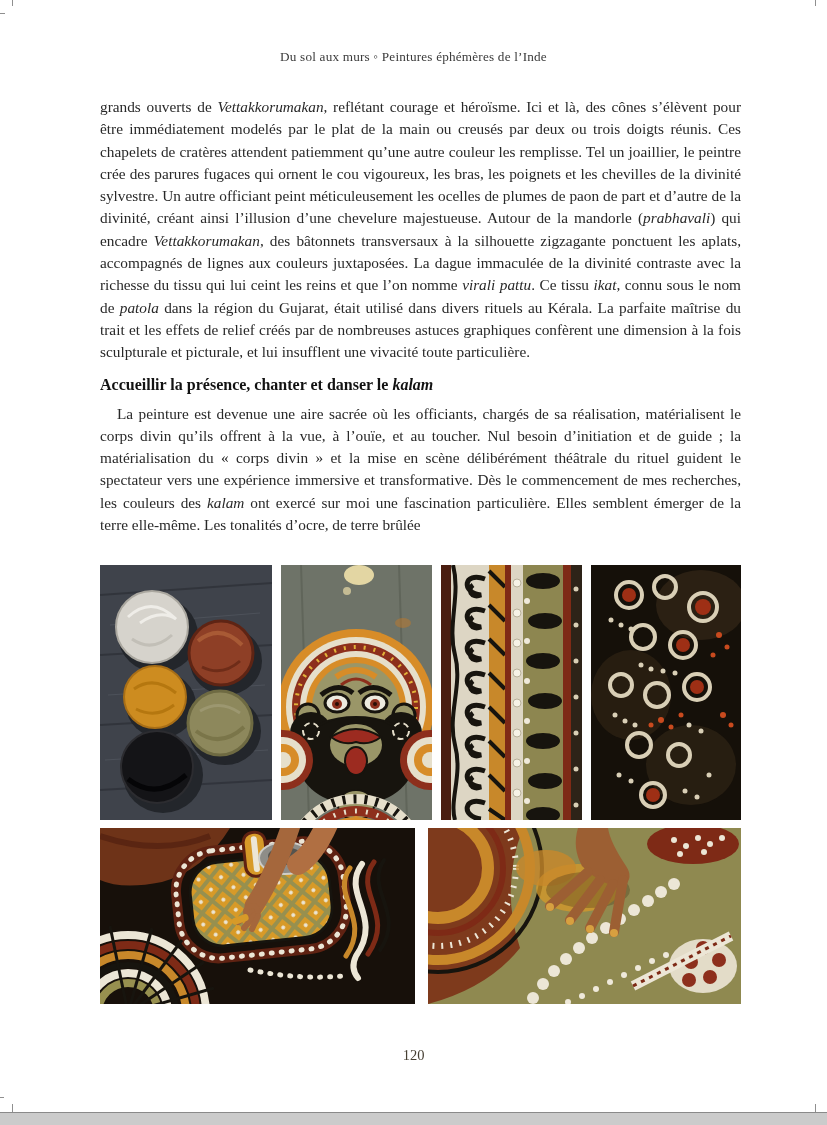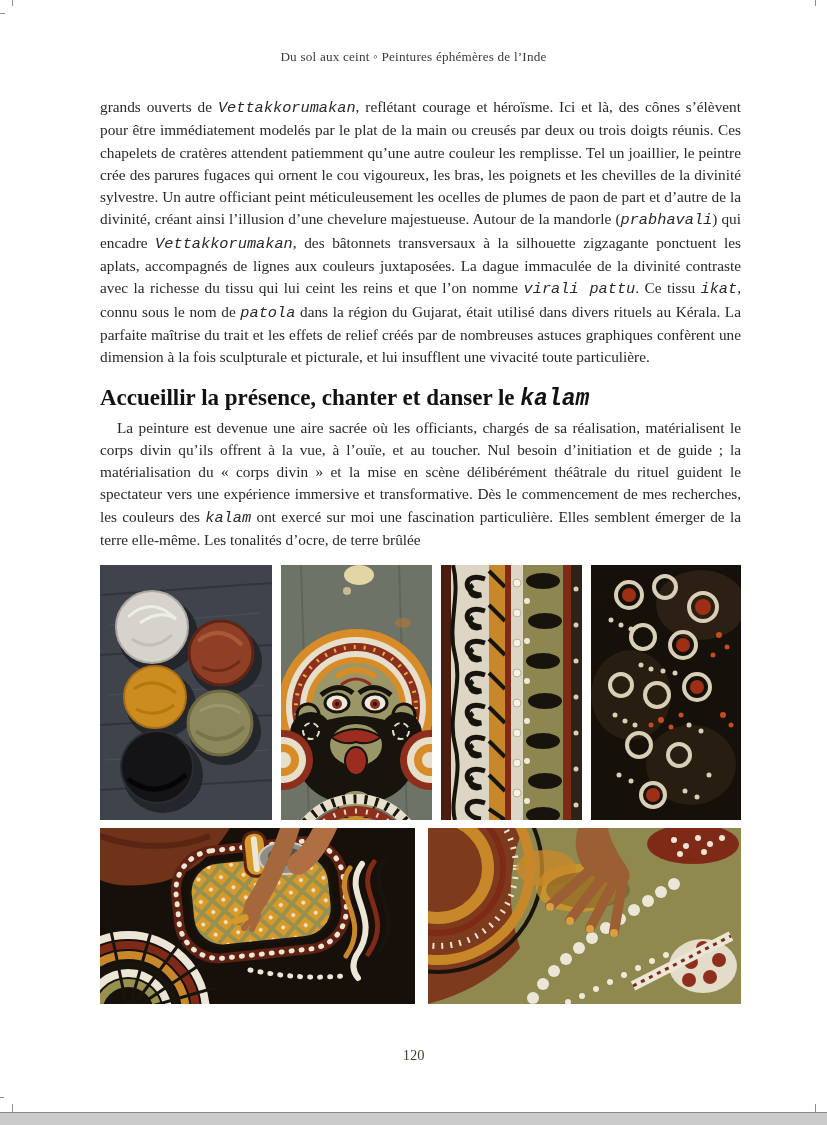--- a/index.html
+++ b/index.html
@@ -11,24 +11,24 @@
   }
   .running-header {
     position: absolute; top: 49px; left: 0; width: 100%;
     text-align: center; font-size: 13.2px; color: #3a3a3a; letter-spacing: .2px;
   }
   .content { position: absolute; top: 96px; left: 100px; width: 641px; }
   .para {
     margin: 0; font-size: 15.3px; line-height: 22.3px;
     text-align: justify; color: #282828;
   }
-  .para em, .section-heading em { font-style: italic; font-family: Liberation Mono, monospace; }
+  .para em, .section-heading em { font-style: italic; }
   .para.indent { text-indent: 17px; }
   .section-heading {
-    margin: 18px 0 7px 0; font-size: 23px; line-height: 22px;
+    margin: 10px 0 7px 0; font-size: 16px; line-height: 22px;
     font-weight: 700; color: #121212;
   }
   .figures {
     position: absolute; top: 565px; left: 100px; width: 641px;
     display: flex; flex-direction: column; gap: 8px;
   }
   .fig-row { display: flex; }
   .fig-row.row1 { gap: 9px; }
   .fig-row.row2 { gap: 13px; }
   figure { margin: 0; line-height: 0; }
@@ -46,21 +46,21 @@
 
 <div class="page">
 
   <div class="crop" style="left:12px; top:0; width:1px; height:6px;"></div>
   <div class="crop" style="left:0; top:13px; width:5px; height:1px;"></div>
   <div class="crop" style="left:815px; top:0; width:1px; height:6px;"></div>
   <div class="crop" style="left:0; top:1097px; width:4px; height:1px;"></div>
   <div class="crop" style="left:12px; top:1104px; width:1px; height:8px;"></div>
   <div class="crop" style="left:815px; top:1104px; width:1px; height:8px;"></div>
 
-  <div class="running-header">Du sol aux ceint ◦ Peintures éphémères de l’Inde</div>
+  <div class="running-header">Du sol aux murs ◦ Peintures éphémères de l’Inde</div>
 
   <div class="content">
     <p class="para"><span>grands ouverts de </span><em>Vettakkorumakan</em><span>, reflétant courage et héroïsme. Ici et là, des cônes s’élèvent pour être immédiatement modelés par le plat de la main ou creusés par deux ou trois doigts réunis. Ces chapelets de cratères attendent patiemment qu’une autre couleur les remplisse. Tel un joaillier, le peintre crée des parures fugaces qui ornent le cou vigoureux, les bras, les poignets et les chevilles de la divinité sylvestre. Un autre officiant peint méticuleusement les ocelles de plumes de paon de part et d’autre de la divinité, créant ainsi l’illusion d’une chevelure majestueuse. Autour de la mandorle (</span><em>prabhavali</em><span>) qui encadre </span><em>Vettakkorumakan</em><span>, des bâtonnets transversaux à la silhouette zigzagante ponctuent les aplats, accompagnés de lignes aux couleurs juxtaposées. La dague immaculée de la divinité contraste avec la richesse du tissu qui lui ceint les reins et que l’on nomme </span><em>virali pattu</em><span>. Ce tissu </span><em>ikat</em><span>, connu sous le nom de </span><em>patola</em><span> dans la région du Gujarat, était utilisé dans divers rituels au Kérala. La parfaite maîtrise du trait et les effets de relief créés par de nombreuses astuces graphiques confèrent une dimension à la fois sculpturale et picturale, et lui insufflent une vivacité toute particulière.</span></p>
     <h2 class="section-heading"><span>Accueillir la présence, chanter et danser le </span><em>kalam</em></h2>
     <p class="para indent"><span>La peinture est devenue une aire sacrée où les officiants, chargés de sa réalisation, matérialisent le corps divin qu’ils offrent à la vue, à l’ouïe, et au toucher. Nul besoin d’initiation et de guide ; la matérialisation du « corps divin » et la mise en scène délibérément théâtrale du rituel guident le spectateur vers une expérience immersive et transformative. Dès le commencement de mes recherches, les couleurs des </span><em>kalam</em><span> ont exercé sur moi une fascination particulière. Elles semblent émerger de la terre elle-même. Les tonalités d’ocre, de terre brûlée</span></p>
   </div>
 
   <div class="figures">
     <div class="fig-row row1">
 

